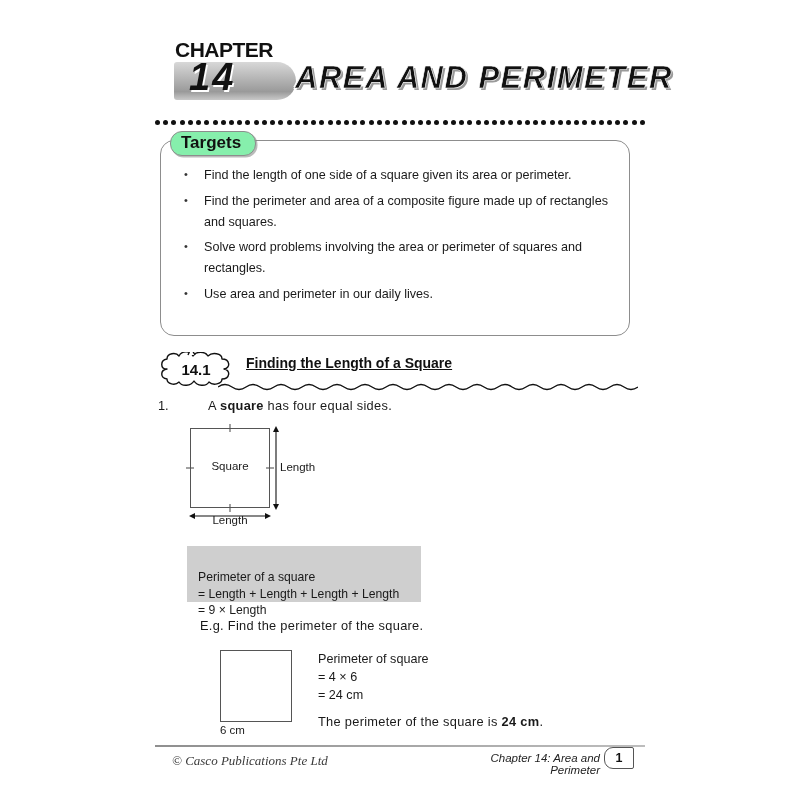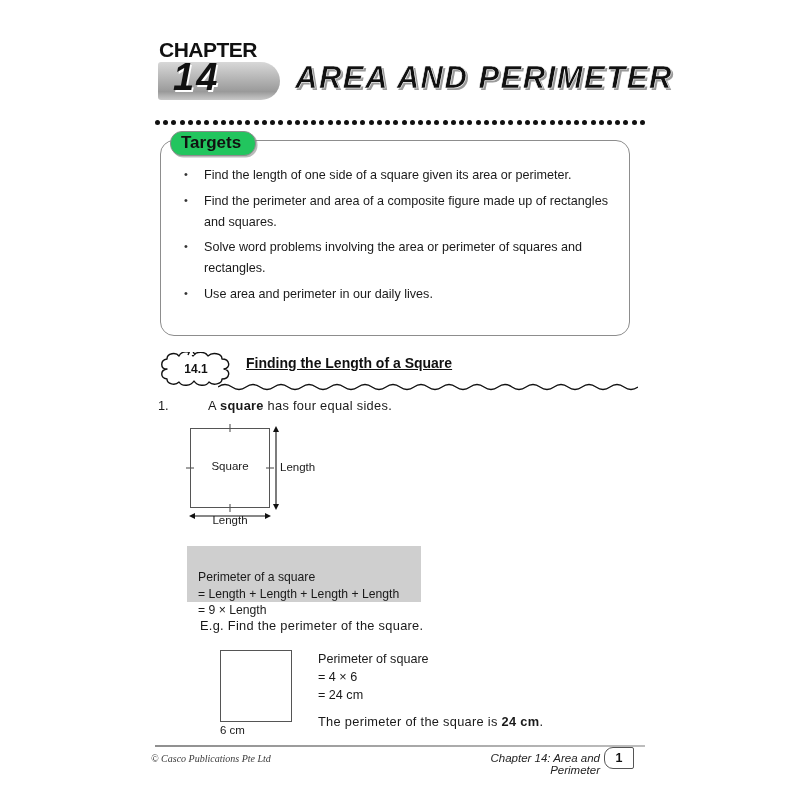--- a/index.html
+++ b/index.html
@@ -25,21 +25,21 @@
   
   .chapter-header {
     position: absolute;
     left: 155px;
     top: 38px;
     width: 500px;
     height: 72px;
   }
   .chapter-badge {
     position: absolute;
-    left: 0;
+    left: 16px;
     top: 0;
     width: 130px;
     height: 66px;
   }
   .chapter-banner {
     position: absolute;
     left: 3px;
     top: 24px;
     width: 122px;
     height: 38px;
@@ -116,21 +116,21 @@
     height: 196px;
     border: 1.2px solid #8d8d8d;
     border-radius: 14px;
     box-sizing: border-box;
     background: #ffffff;
   }
   .targets-tab {
     position: absolute;
     left: 170px;
     top: 131px;
-    background: #22c55e;
+    background: #86efac;
     padding: 1px 14px 2px 10px;
     border: 1.2px solid #8d8d8d;
     border-radius: 12px;
     font-size: 17px;
     font-weight: bold;
     color: #111111;
     z-index: 2;
     box-shadow: 1.5px 1.5px 0 rgba(130,130,130,0.55);
   }
   .targets-list {
@@ -176,21 +176,21 @@
   }
   .cloud-num {
     position: absolute;
     left: 0;
     top: 0;
     width: 76px;
     height: 34px;
     display: flex;
     align-items: center;
     justify-content: center;
-    font-size: 12px;
+    font-size: 15px;
     font-weight: bold;
     color: #111111;
     z-index: 2;
   }
   .section-title {
     position: absolute;
     left: 88px;
     top: 3px;
     font-size: 14px;
     font-weight: bold;
@@ -336,25 +336,25 @@
   .footer-rule {
     position: absolute;
     left: 155px;
     top: 745px;
     width: 490px;
     height: 2px;
     background: linear-gradient(90deg, #8f8f8f, #bdbdbd);
   }
   .footer-left {
     position: absolute;
-    left: 151px;
+    left: 172px;
     top: 753px;
     font-family: "Liberation Serif", serif;
     font-style: italic;
-    font-size: 10px;
+    font-size: 13px;
     color: #3a3a3a;
   }
   .footer-right {
     position: absolute;
     left: 440px;
     top: 752px;
     font-size: 11.5px;
     font-style: italic;
     color: #222222;
     text-align: right;

